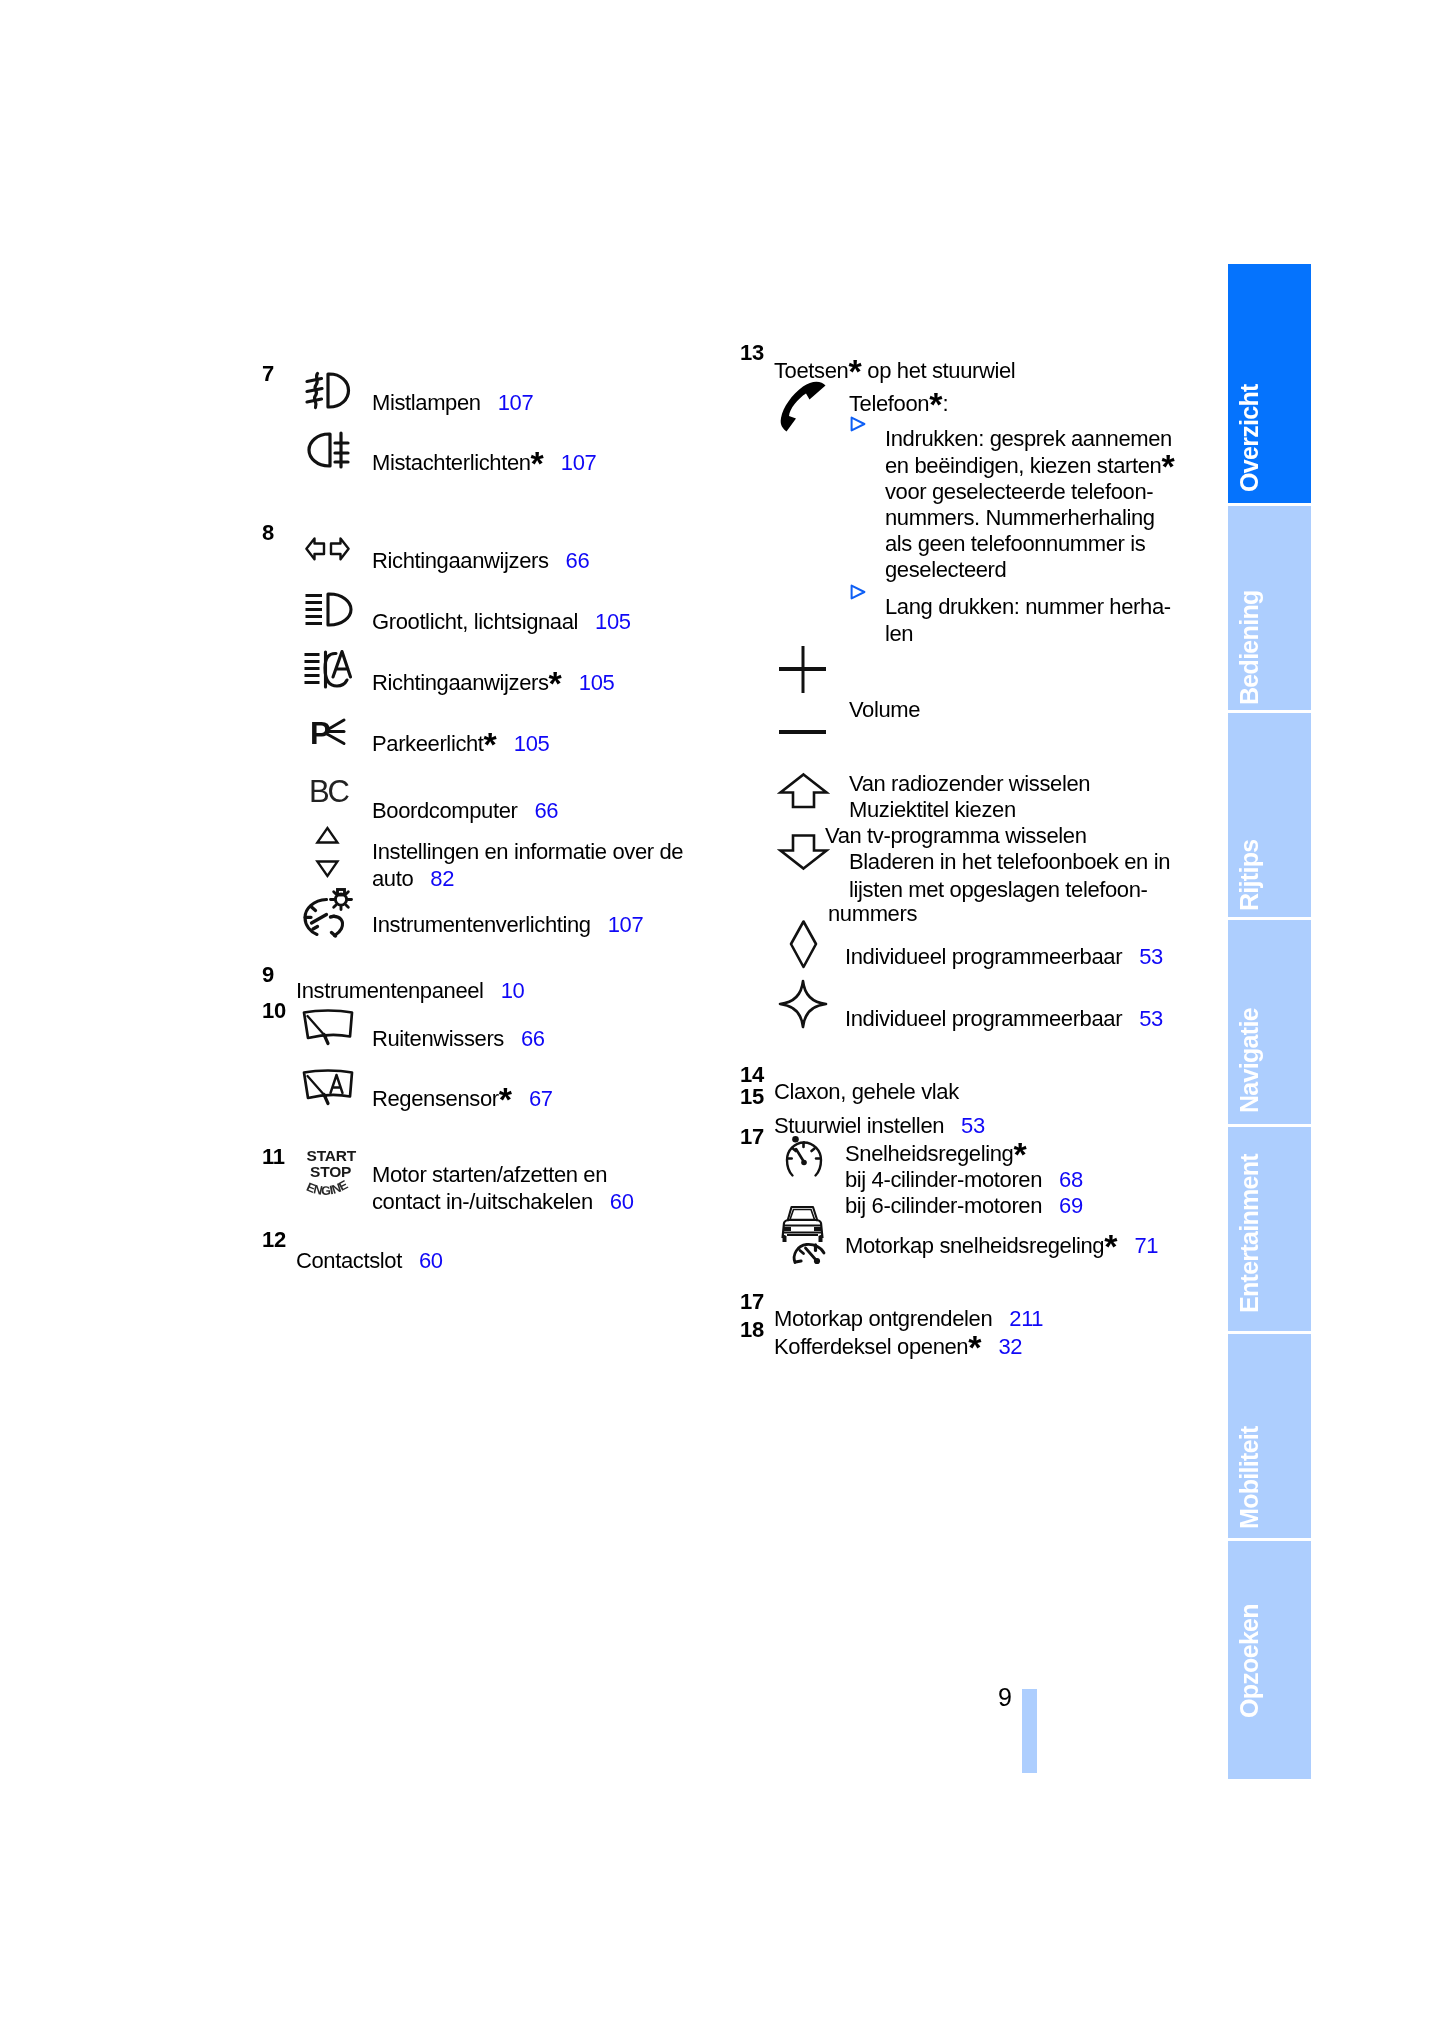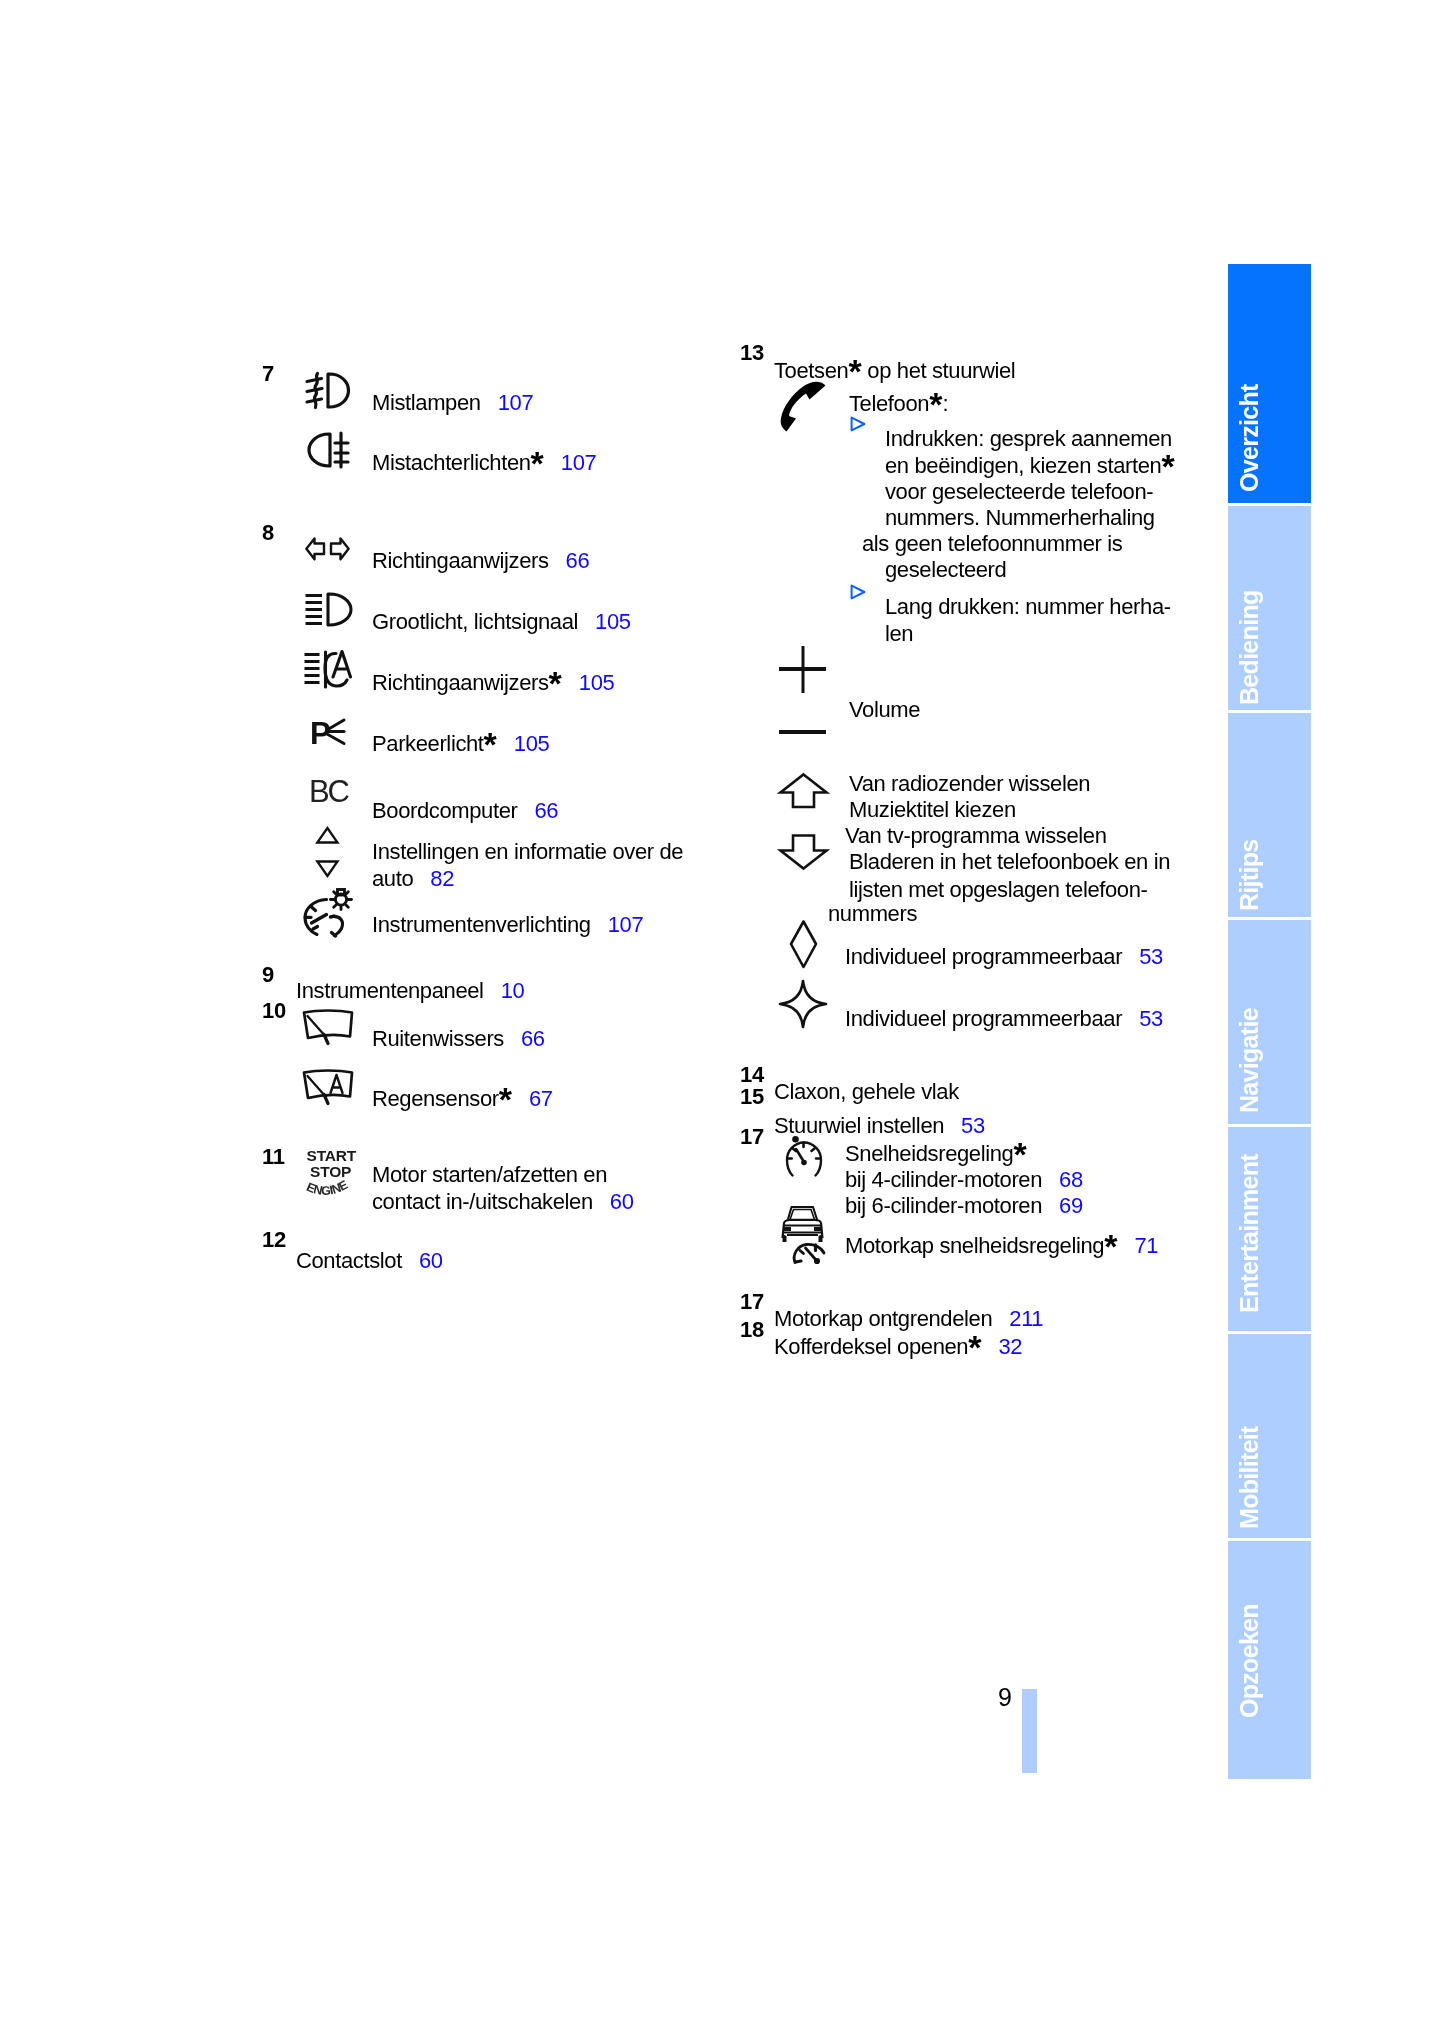--- a/index.html
+++ b/index.html
@@ -208,21 +208,21 @@
 
     <span class="ico" style="left:850px;top:416px">
       <svg width="16" height="16" viewBox="0 0 16 16">
           <path d="M1.6 1.6 L14.4 8 L1.6 14.4 Z" fill="none" stroke="#0e5ff5" stroke-width="2" stroke-linejoin="round"></path>
         </svg>
     </span>
     <span class="lbl" style="left:885px;top:409px">Indrukken: gesprek aannemen</span>
     <span class="lbl" style="left:885px;top:436px"><span>en beëindigen, kiezen starten</span><span class="ast">*</span></span>
     <span class="lbl" style="left:885px;top:462px">voor geselecteerde telefoon-</span>
     <span class="lbl" style="left:885px;top:488px">nummers. Nummerherhaling</span>
-    <span class="lbl" style="left:862px;top:514px">als geen telefoonnummer is</span>
+    <span class="lbl" style="left:885px;top:514px">als geen telefoonnummer is</span>
     <span class="lbl" style="left:885px;top:540px">geselecteerd</span>
 
     <span class="ico" style="left:850px;top:584px">
       <svg width="16" height="16" viewBox="0 0 16 16">
           <path d="M1.6 1.6 L14.4 8 L1.6 14.4 Z" fill="none" stroke="#0e5ff5" stroke-width="2" stroke-linejoin="round"></path>
         </svg>
     </span>
     <span class="lbl" style="left:885px;top:577px">Lang drukken: nummer herha-</span>
     <span class="lbl" style="left:885px;top:604px">len</span>
 
@@ -244,21 +244,21 @@
         <path d="M25.5 1.5 L48.5 19.5 L36 19.5 L36 34 L15 34 L15 19.5 L2.5 19.5 Z" fill="none" stroke="#111" stroke-width="2.6" stroke-linejoin="miter"></path>
       </svg>
     </span>
     <span class="ico" style="left:778px;top:833px">
       <svg width="50" height="37" viewBox="0 0 50 37">
         <path d="M25.5 35.5 L48.5 17.5 L36 17.5 L36 2.5 L15 2.5 L15 17.5 L2.5 17.5 Z" fill="none" stroke="#111" stroke-width="2.6" stroke-linejoin="miter"></path>
       </svg>
     </span>
     <span class="lbl" style="left:849px;top:754px">Van radiozender wisselen</span>
     <span class="lbl" style="left:849px;top:780px">Muziektitel kiezen</span>
-    <span class="lbl" style="left:845px;top:806px">Van tv-programma wisselen</span>
+    <span class="lbl" style="left:825px;top:806px">Van tv-programma wisselen</span>
     <span class="lbl" style="left:849px;top:832px">Bladeren in het telefoonboek en in</span>
     <span class="lbl" style="left:849px;top:860px">lijsten met opgeslagen telefoon-</span>
     <span class="lbl" style="left:828px;top:884px">nummers</span>
 
     <span class="ico" style="left:789px;top:920px">
       <svg width="30" height="49" viewBox="0 0 30 49">
         <path d="M14.5 1.5 L27 24 L14.5 47 L2 24 Z" fill="none" stroke="#111" stroke-width="2.6" stroke-linejoin="round"></path>
       </svg>
     </span>
     <span class="lbl" style="left:845px;top:927px"><span>Individueel programmeerbaar</span><span class="sp"></span><span class="pg">53</span></span>

